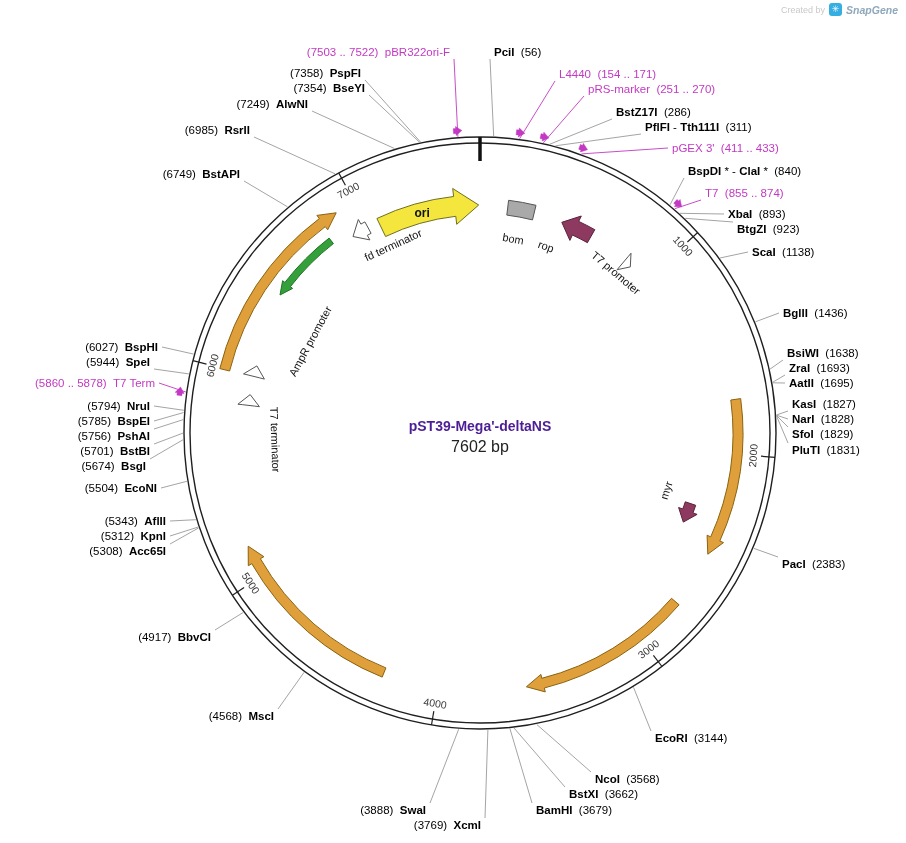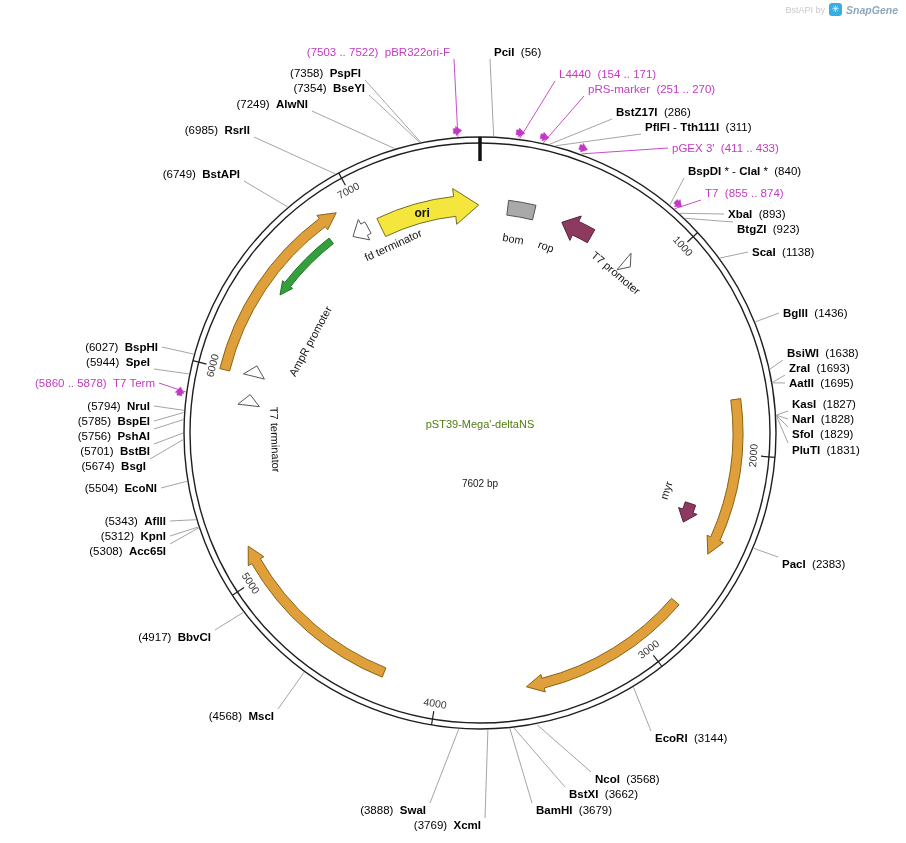--- a/index.html
+++ b/index.html
@@ -1,29 +1,29 @@
 <!DOCTYPE html>
 <html><head>
 <meta charset="utf-8">
 <style>
   html,body{margin:0;padding:0;background:#ffffff;}
   .stage{position:relative;width:906px;height:843px;background:#ffffff;overflow:hidden;font-family:"Liberation Sans",sans-serif;}
   svg text{font-family:"Liberation Sans",sans-serif;}
   .watermark{position:absolute;top:3px;right:8px;display:flex;align-items:center;gap:4px;font-size:9px;color:#c9c9c9;}
   .wm-badge{display:inline-flex;width:13px;height:13px;background:#35aee2;border-radius:3px;color:#fff;font-size:9px;align-items:center;justify-content:center;line-height:1;}
   .wm-brand{font-size:10.5px;font-weight:bold;color:#8fa8bc;font-style:italic;}
-  .center-title{position:absolute;left:330px;top:418px;width:300px;text-align:center;font-size:11px;font-weight:normal;color:#4d7c0f;}
-  .center-size{position:absolute;left:330px;top:438px;width:300px;text-align:center;font-size:10px;color:#222;margin-top:40px;}
+  .center-title{position:absolute;left:330px;top:418px;width:300px;text-align:center;font-size:14px;font-weight:bold;color:#4c1d95;}
+  .center-size{position:absolute;left:330px;top:438px;width:300px;text-align:center;font-size:16px;color:#222;}
 </style>
 </head>
 <body>
 
 <div class="stage">
   <div class="watermark">
-    <span>BstAPI by</span>
+    <span>Created by</span>
     <span class="wm-badge">✳</span>
     <span class="wm-brand">SnapGene</span>
   </div>
   <svg id="map" width="906" height="843" viewBox="0 0 906 843">
       <circle cx="480" cy="433" r="296" fill="none" stroke="#1f1f1f" stroke-width="1.4"></circle>
       <circle cx="480" cy="433" r="290" fill="none" stroke="#1f1f1f" stroke-width="1.4"></circle>
       <line x1="480" y1="161" x2="480" y2="137" stroke="#111111" stroke-width="3.5"></line>
       <line x1="687.4" y1="242.0" x2="697.7" y2="232.5" stroke="#1f1f1f" stroke-width="1.2"></line>
       <text x="682.3" y="246.7" text-anchor="middle" dominant-baseline="middle" font-size="10.5" fill="#3a3a3a" transform="rotate(47.4 682.3 246.7)">1000</text>
       <line x1="761.0" y1="456.2" x2="775.0" y2="457.3" stroke="#1f1f1f" stroke-width="1.2"></line>

